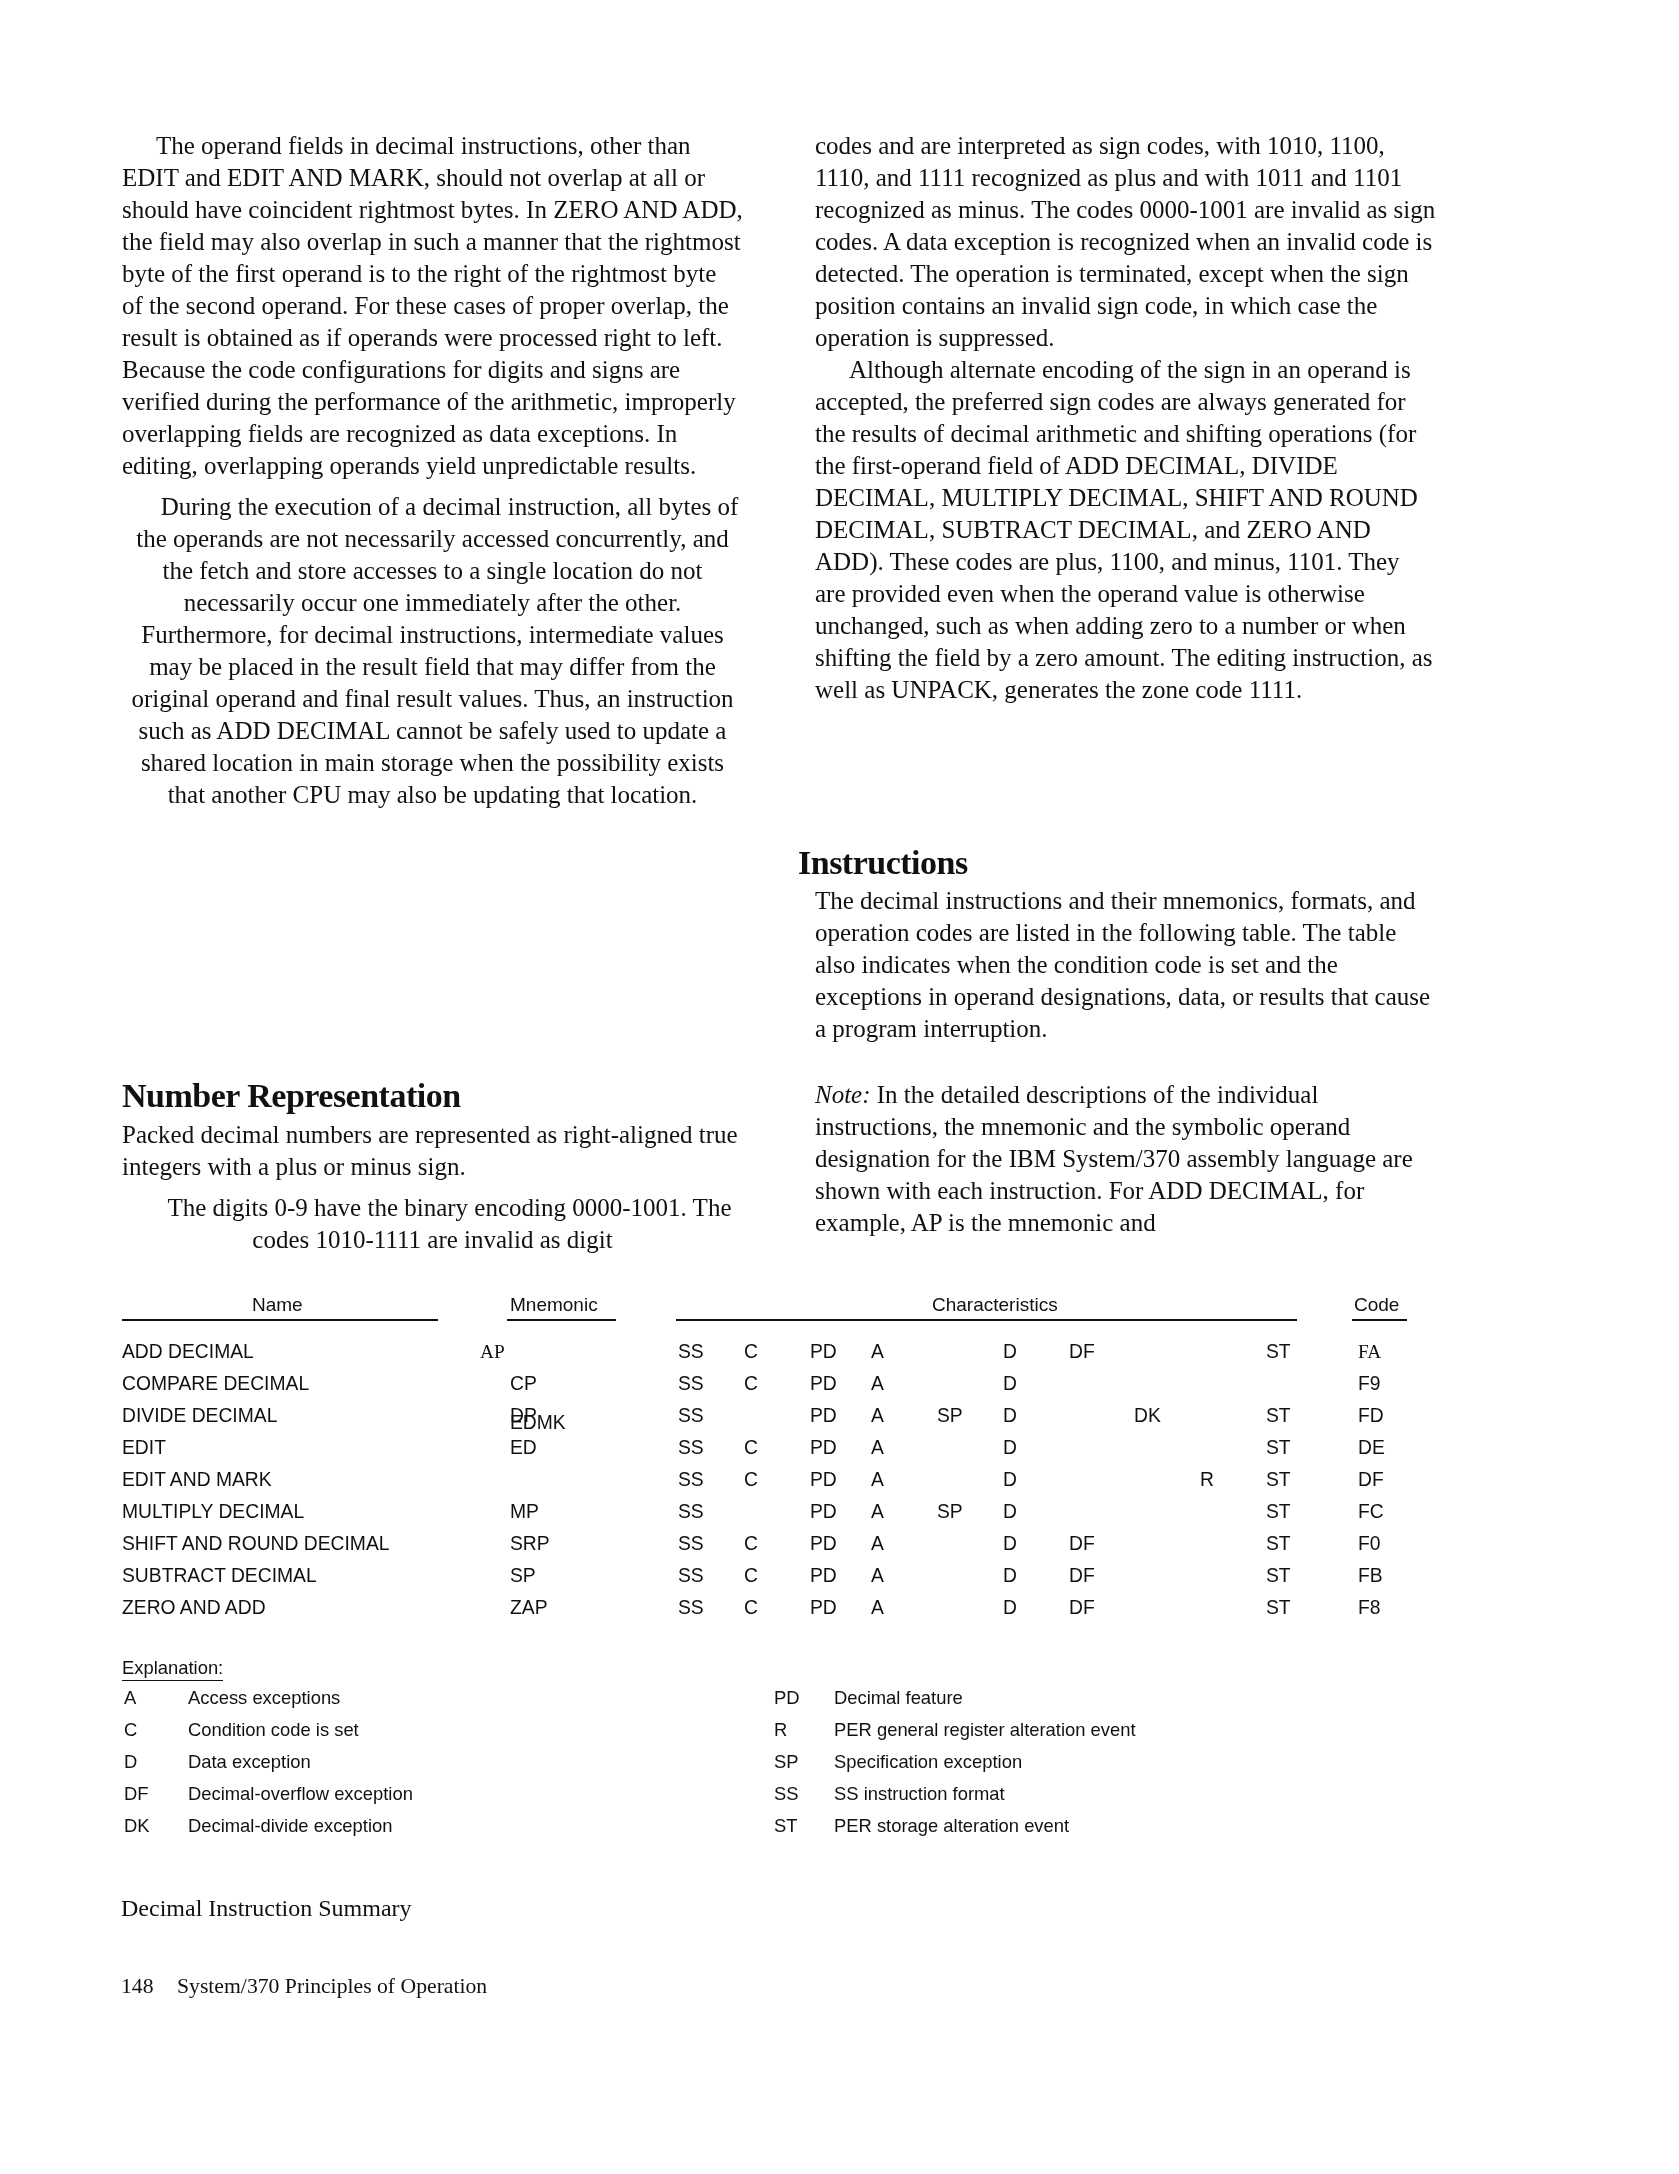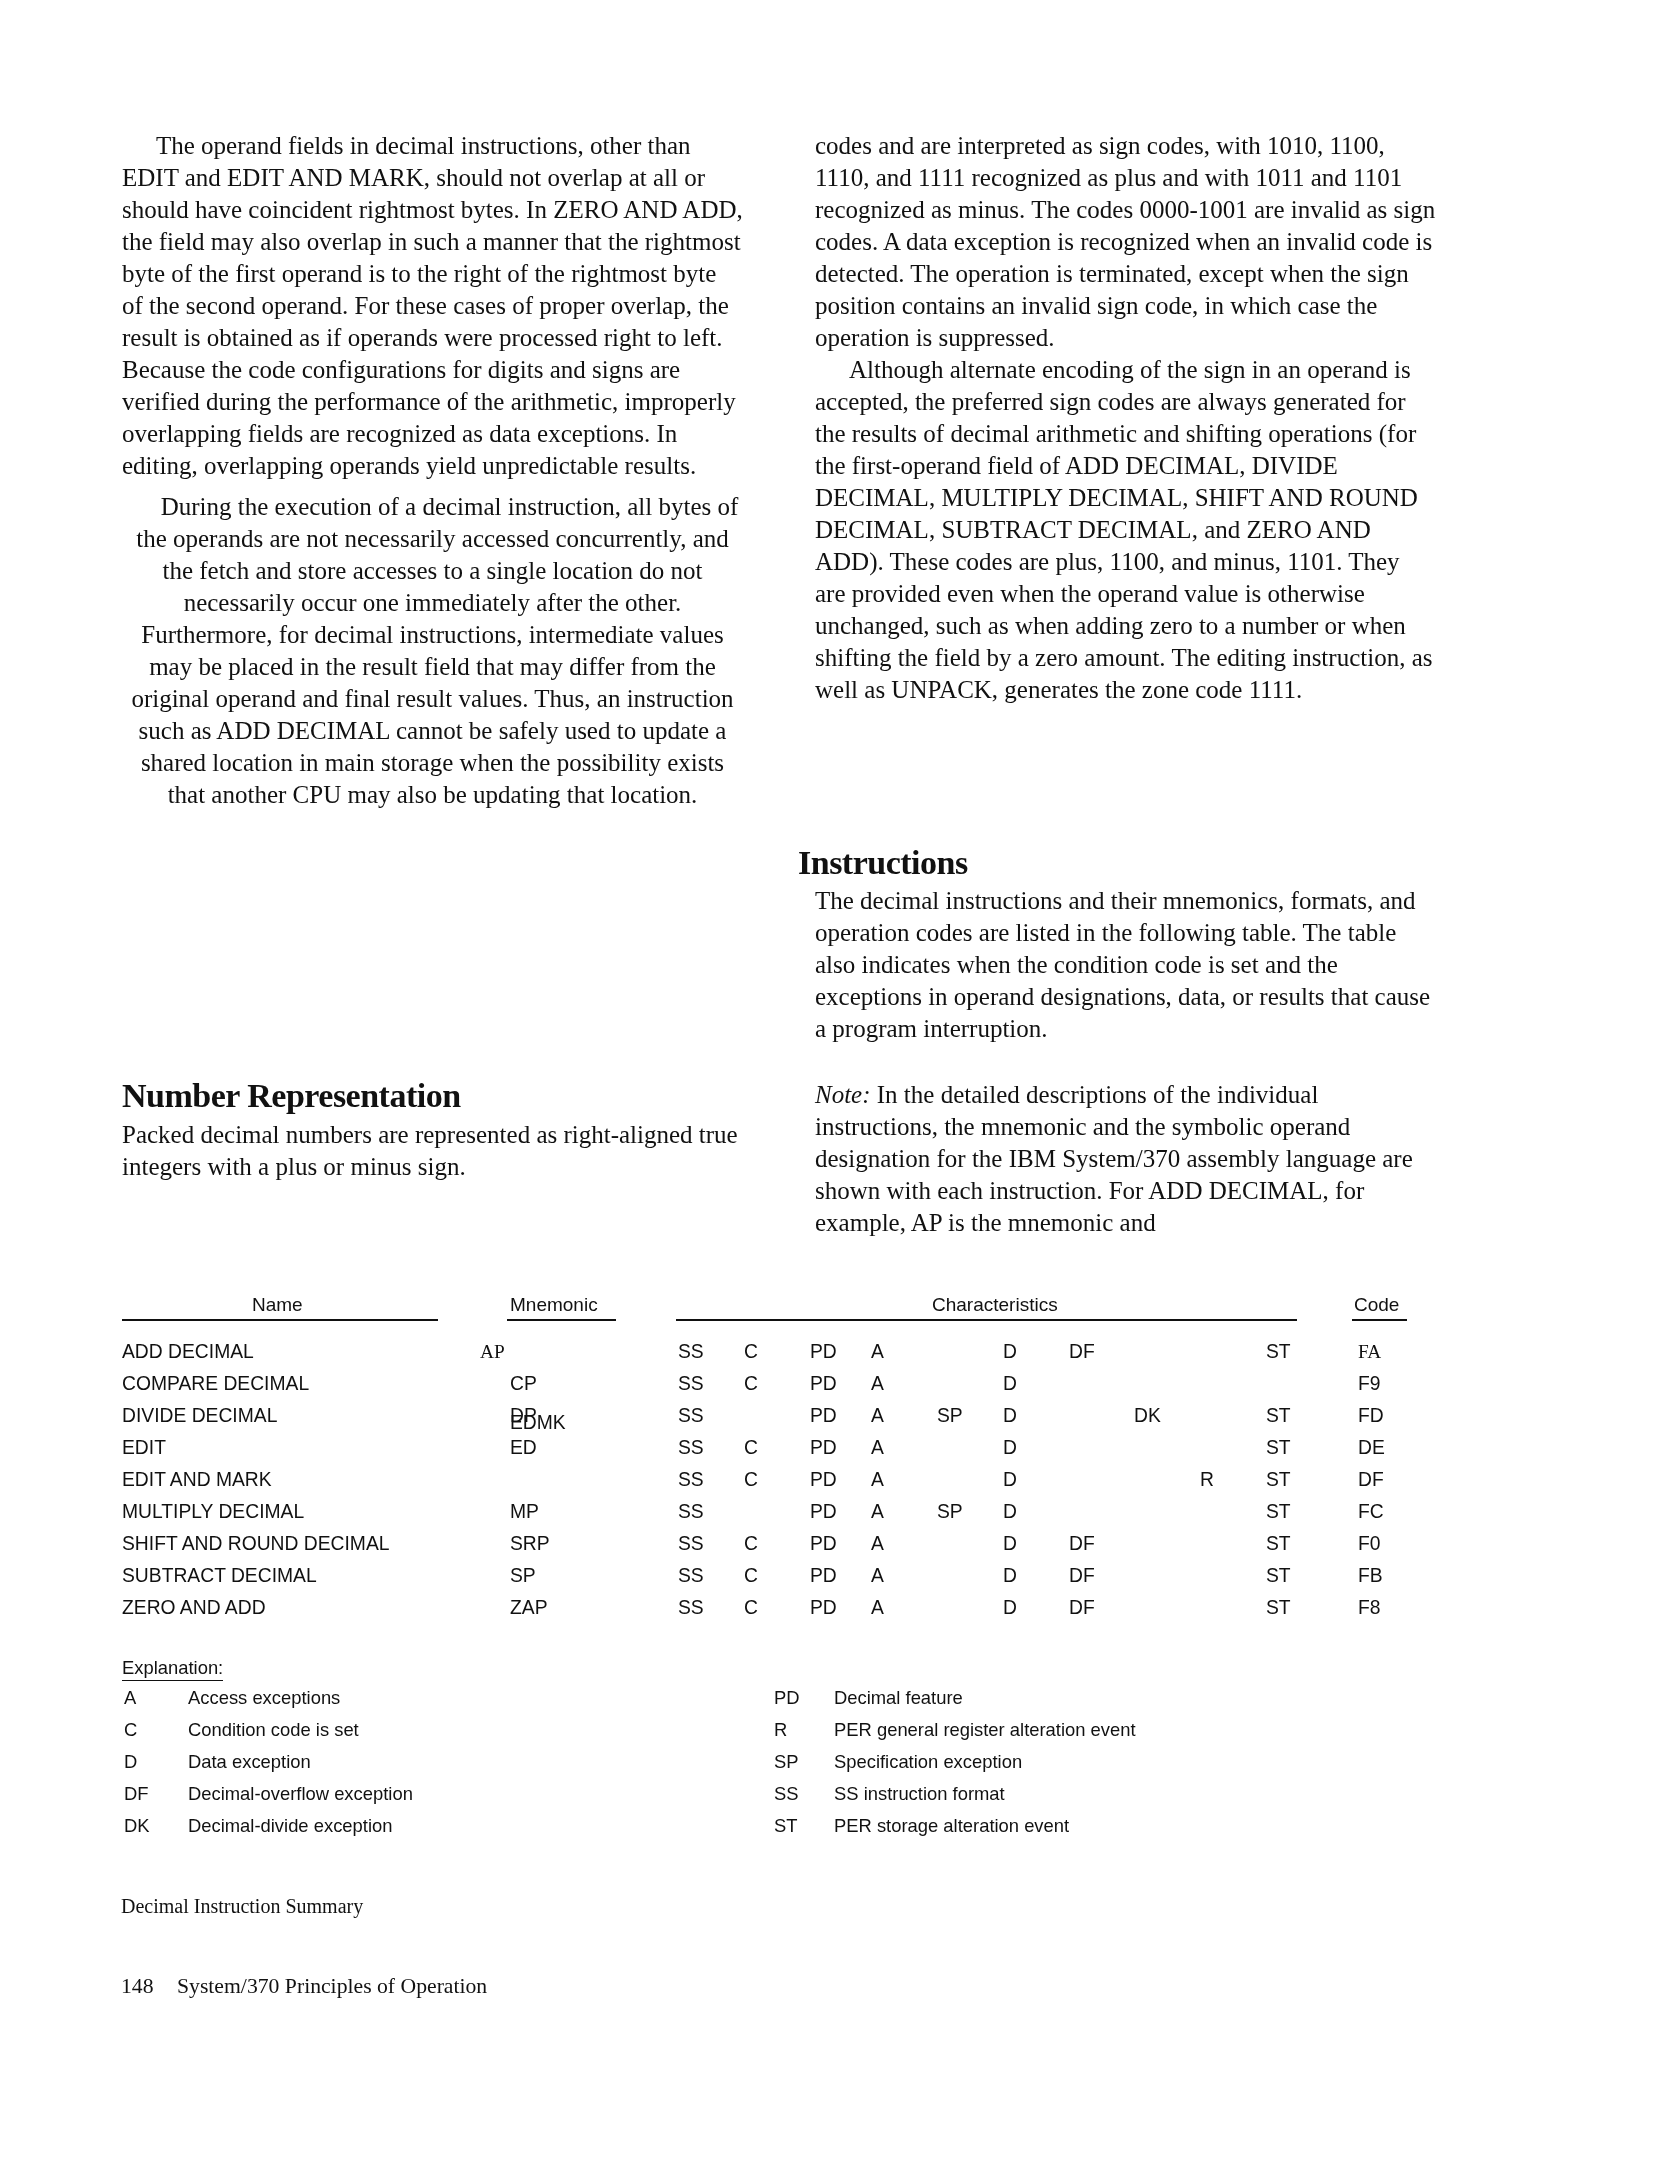--- a/index.html
+++ b/index.html
@@ -16,33 +16,34 @@
   .h-number { position: absolute; left: 122px; top: 1077px; }
   .h-instr { position: absolute; left: 798px; top: 844px; }
   .italic { font-style: italic; }
 
   .tbl { position: absolute; font-family: "Liberation Sans", sans-serif; font-size: 19px; }
   .th { position: absolute; top: 1294px; font-size: 19px; }
   .rule { position: absolute; top: 1319px; height: 1.9px; background: #111; }
   .cell { position: absolute; font-size: 19.3px; white-space: nowrap; }
 
   .expl { position: absolute; font-family: "Liberation Sans", sans-serif; font-size: 18.4px; white-space: nowrap; }
-  .caption { position: absolute; left: 121px; top: 1895px; font-size: 20px; }
+  .caption { position: absolute; left: 121px; top: 1895px; font-size: 24px; }
   .footer { position: absolute; top: 1974px; font-size: 21.7px; }
 </style>
 </head>
 <body>
 
 <div class="col col-left serif">
   <p class="indent">The operand fields in decimal instructions, other than EDIT and EDIT AND MARK, should not overlap at all or should have coincident rightmost bytes. In ZERO AND ADD, the field may also overlap in such a manner that the rightmost byte of the first operand is to the right of the rightmost byte of the second operand. For these cases of proper overlap, the result is obtained as if operands were processed right to left. Because the code configurations for digits and signs are verified during the performance of the arithmetic, improperly overlapping fields are recognized as data exceptions. In editing, overlapping operands yield unpredictable results.</p>
   <p class="indent gap">During the execution of a decimal instruction, all bytes of the operands are not necessarily accessed concurrently, and the fetch and store accesses to a single location do not necessarily occur one immediately after the other. Furthermore, for decimal instructions, intermediate values may be placed in the result field that may differ from the original operand and final result values. Thus, an instruction such as ADD DECIMAL cannot be safely used to update a shared location in main storage when the possibility exists that another CPU may also be updating that location.</p>
 </div>
 <h2 class="heading h-number">Number Representation</h2>
 <div class="col col-left serif" style="top:1119px;">
   <p>Packed decimal numbers are represented as right-aligned true integers with a plus or minus sign.</p>
+  <p class="indent gap">The digits 0-9 have the binary encoding 0000-1001. The codes 1010-1111 are invalid as digit</p>
 </div>
 
 <div class="col col-right serif">
   <p>codes and are interpreted as sign codes, with 1010, 1100, 1110, and 1111 recognized as plus and with 1011 and 1101 recognized as minus. The codes 0000-1001 are invalid as sign codes. A data exception is recognized when an invalid code is detected. The operation is terminated, except when the sign position contains an invalid sign code, in which case the operation is suppressed.</p>
   <p class="indent">Although alternate encoding of the sign in an operand is accepted, the preferred sign codes are always generated for the results of decimal arithmetic and shifting operations (for the first-operand field of ADD DECIMAL, DIVIDE DECIMAL, MULTIPLY DECIMAL, SHIFT AND ROUND DECIMAL, SUBTRACT DECIMAL, and ZERO AND ADD). These codes are plus, 1100, and minus, 1101. They are provided even when the operand value is otherwise unchanged, such as when adding zero to a number or when shifting the field by a zero amount. The editing instruction, as well as UNPACK, generates the zone code 1111.</p>
 </div>
 <h2 class="heading h-instr">Instructions</h2>
 <div class="col col-right serif" style="top:885px;">
   <p>The decimal instructions and their mnemonics, formats, and operation codes are listed in the following table. The table also indicates when the condition code is set and the exceptions in operand designations, data, or results that cause a program interruption.</p>
   <p style="margin-top:34px;"><span class="italic">Note:</span><span> In the detailed descriptions of the individual instructions, the mnemonic and the symbolic operand designation for the IBM System/370 assembly language are shown with each instruction. For ADD DECIMAL, for example, AP is the mnemonic and</span></p>

